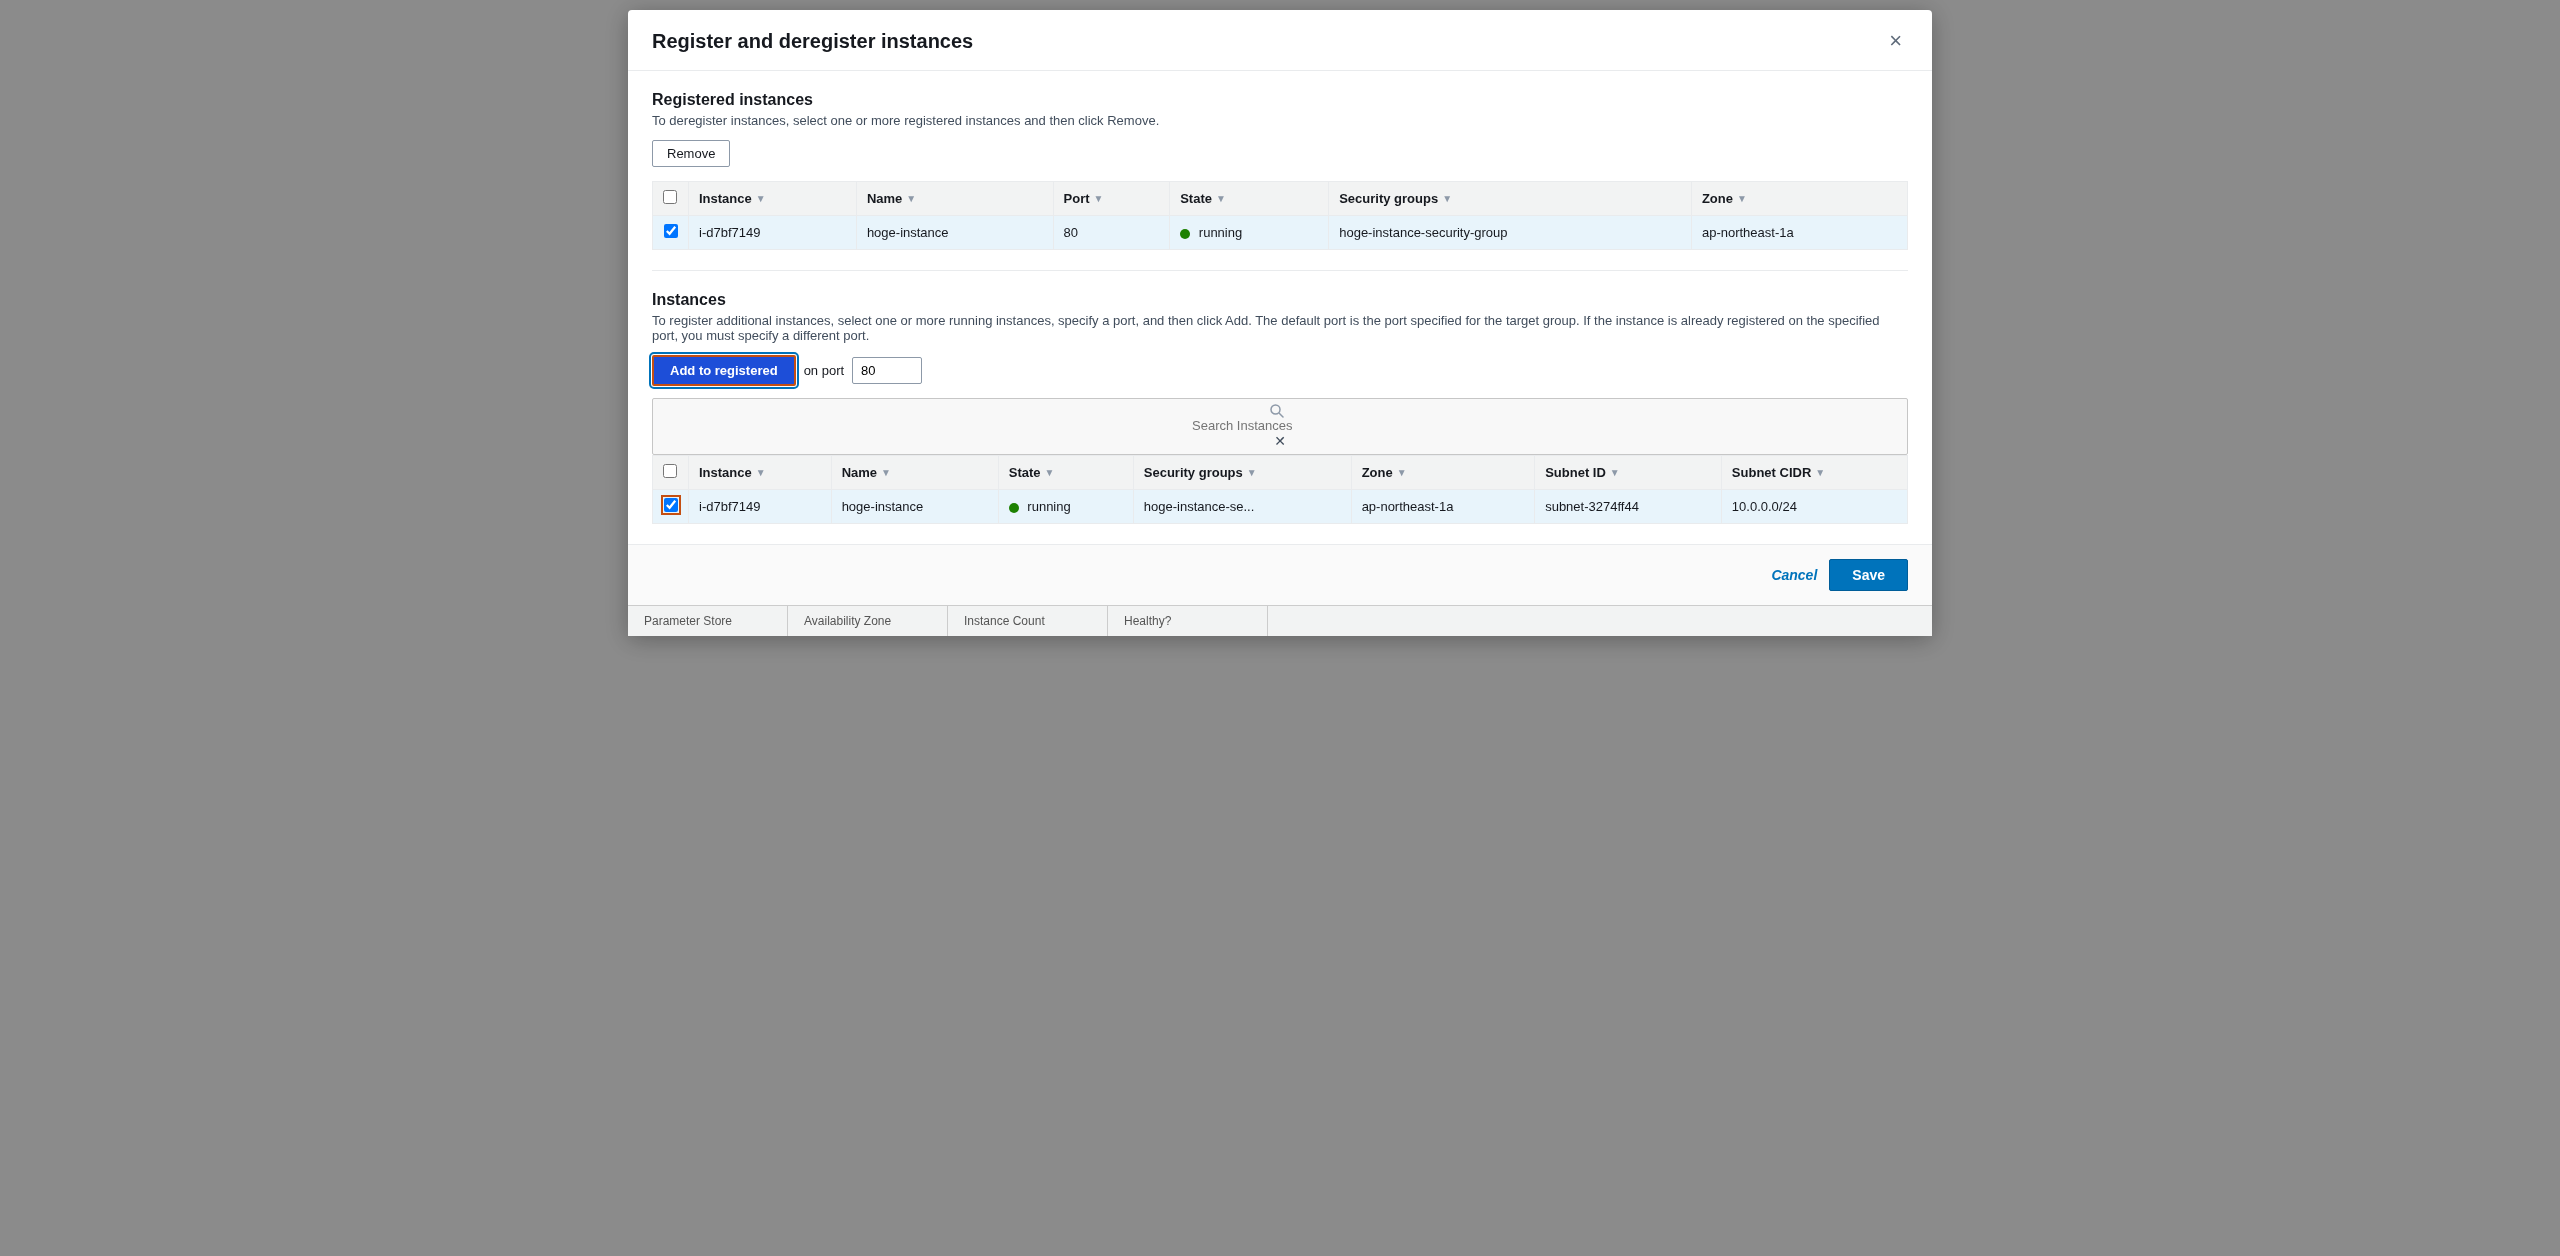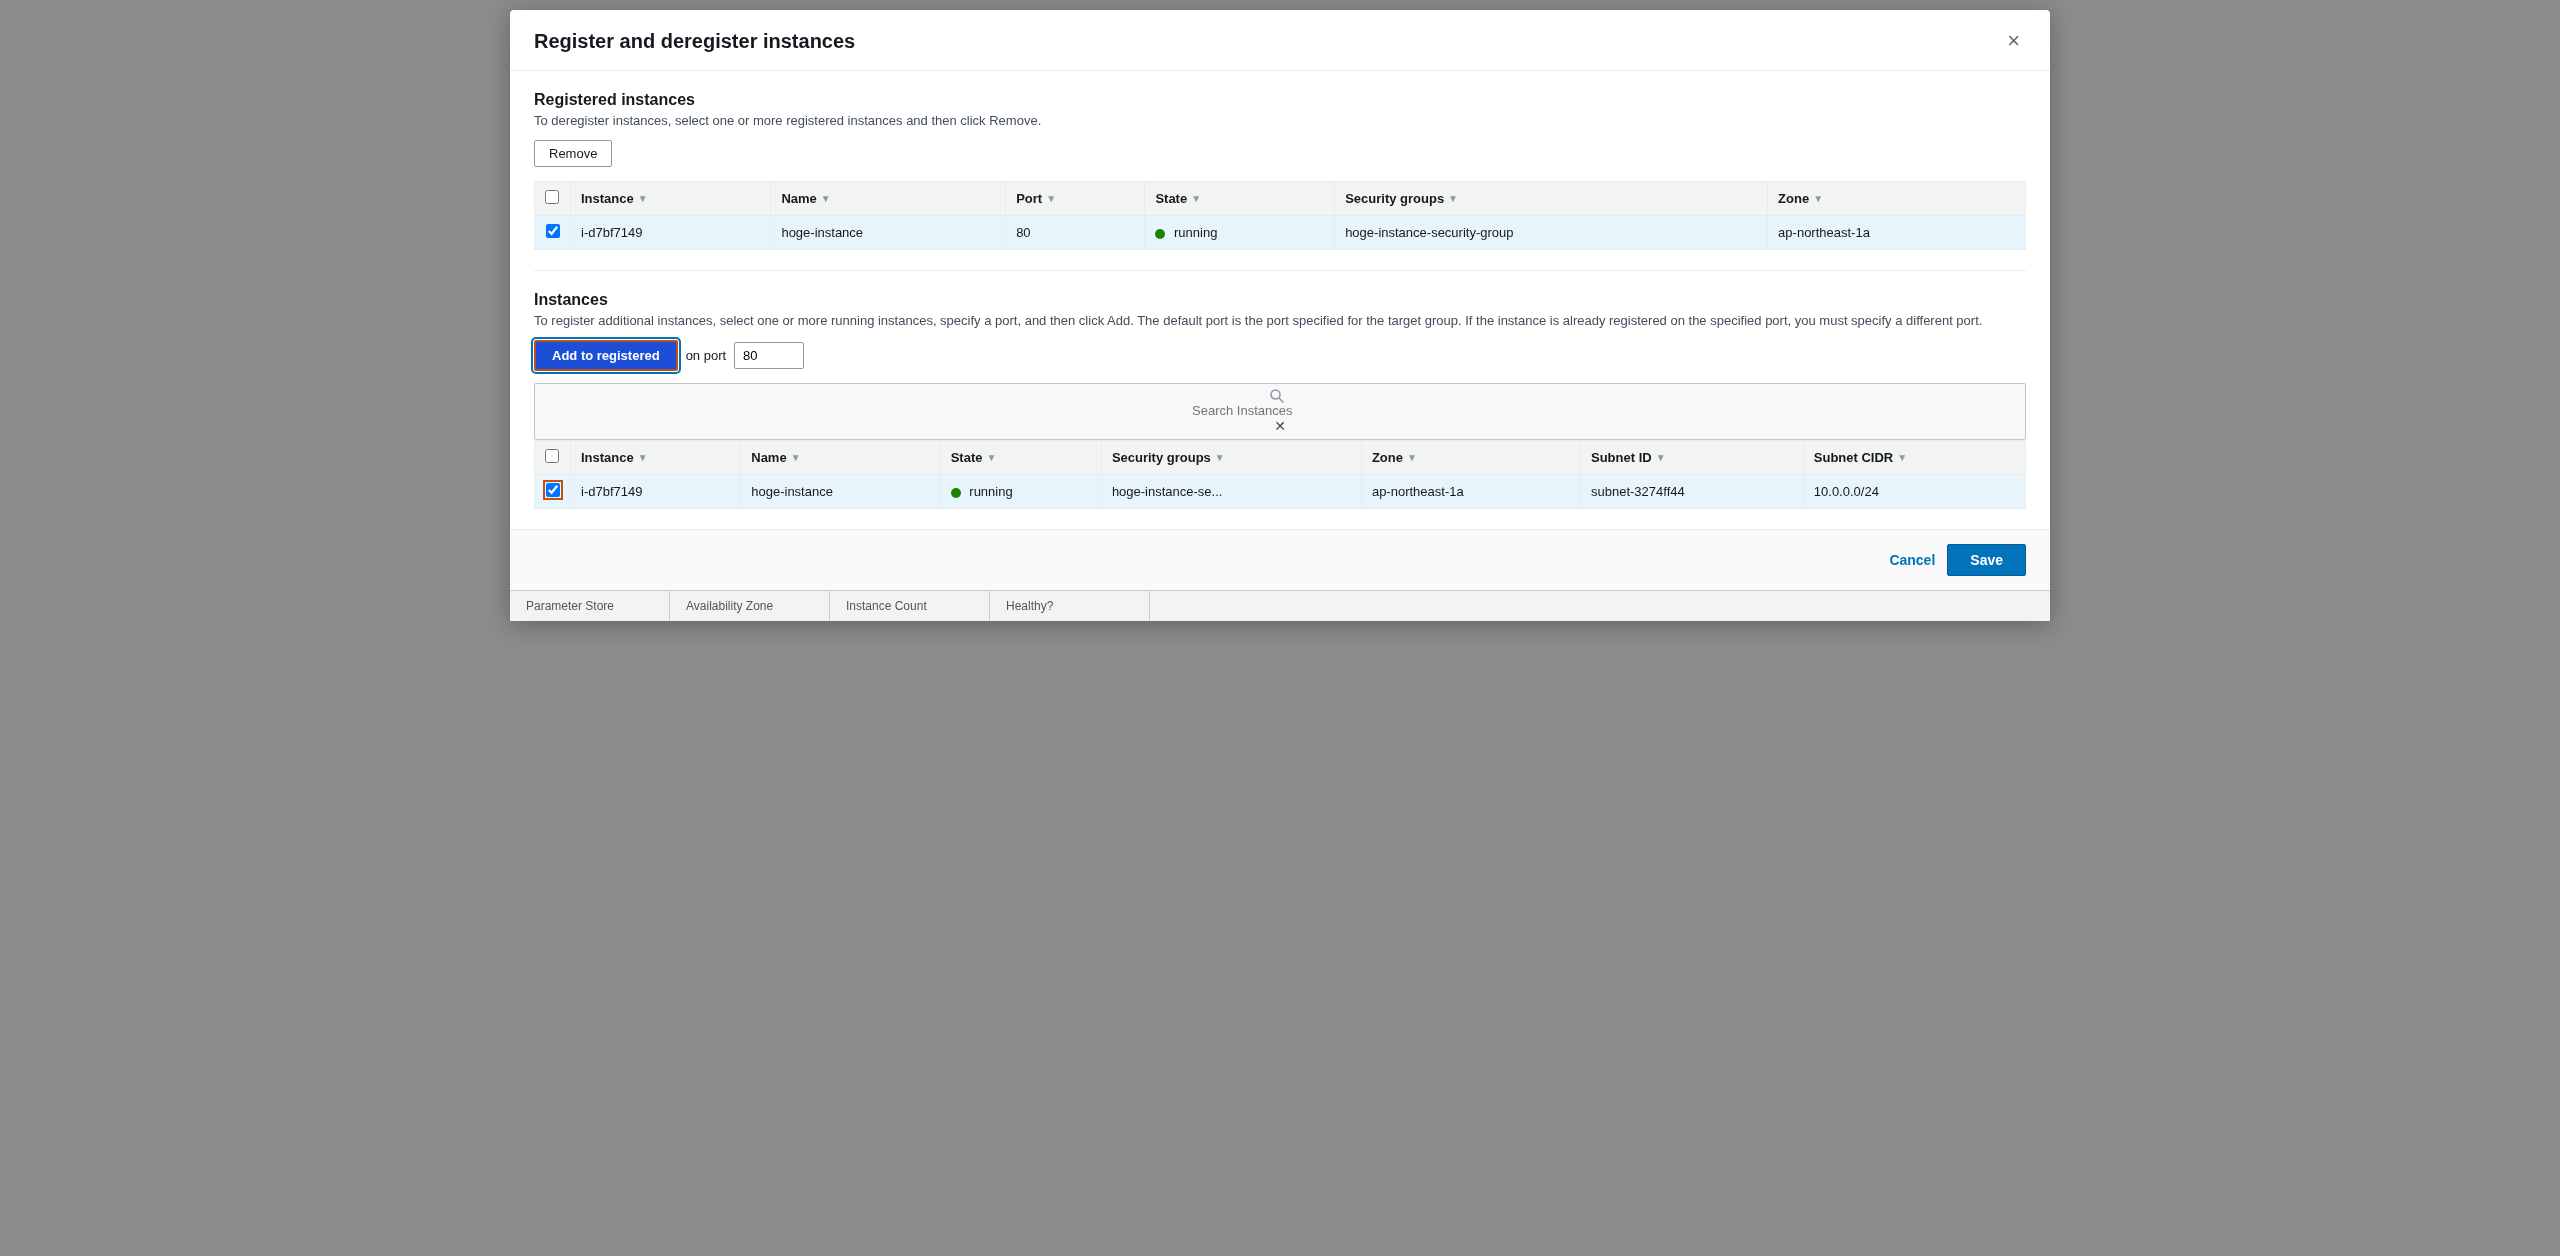--- a/index.html
+++ b/index.html
@@ -13,21 +13,21 @@
       position: fixed;
       inset: 0;
       background: rgba(0,0,0,0.4);
       display: flex;
       align-items: flex-start;
       justify-content: center;
       padding-top: 10px;
     }
     .modal {
       background: #fff;
-      width: 1540px;
+      width: 1304px;
       max-width: 98vw;
       border-radius: 4px;
       box-shadow: 0 4px 24px rgba(0,0,0,0.3);
       display: flex;
       flex-direction: column;
     }
     .modal-header {
       display: flex;
       align-items: center;
       justify-content: space-between;
@@ -206,20 +206,21 @@
       border-top: 1px solid #e9ebed;
       background: #fafafa;
     }
     .btn-cancel {
       background: none;
       border: none;
       color: #0073bb;
       font-size: 14px;
       cursor: pointer;
       font-weight: 600;
+      font-style: italic;
     }
     .btn-save {
       background: #0073bb;
       border: 1px solid #005d99;
       border-radius: 2px;
       color: #fff;
       font-size: 14px;
       font-weight: 600;
       padding: 7px 22px;
       cursor: pointer;

